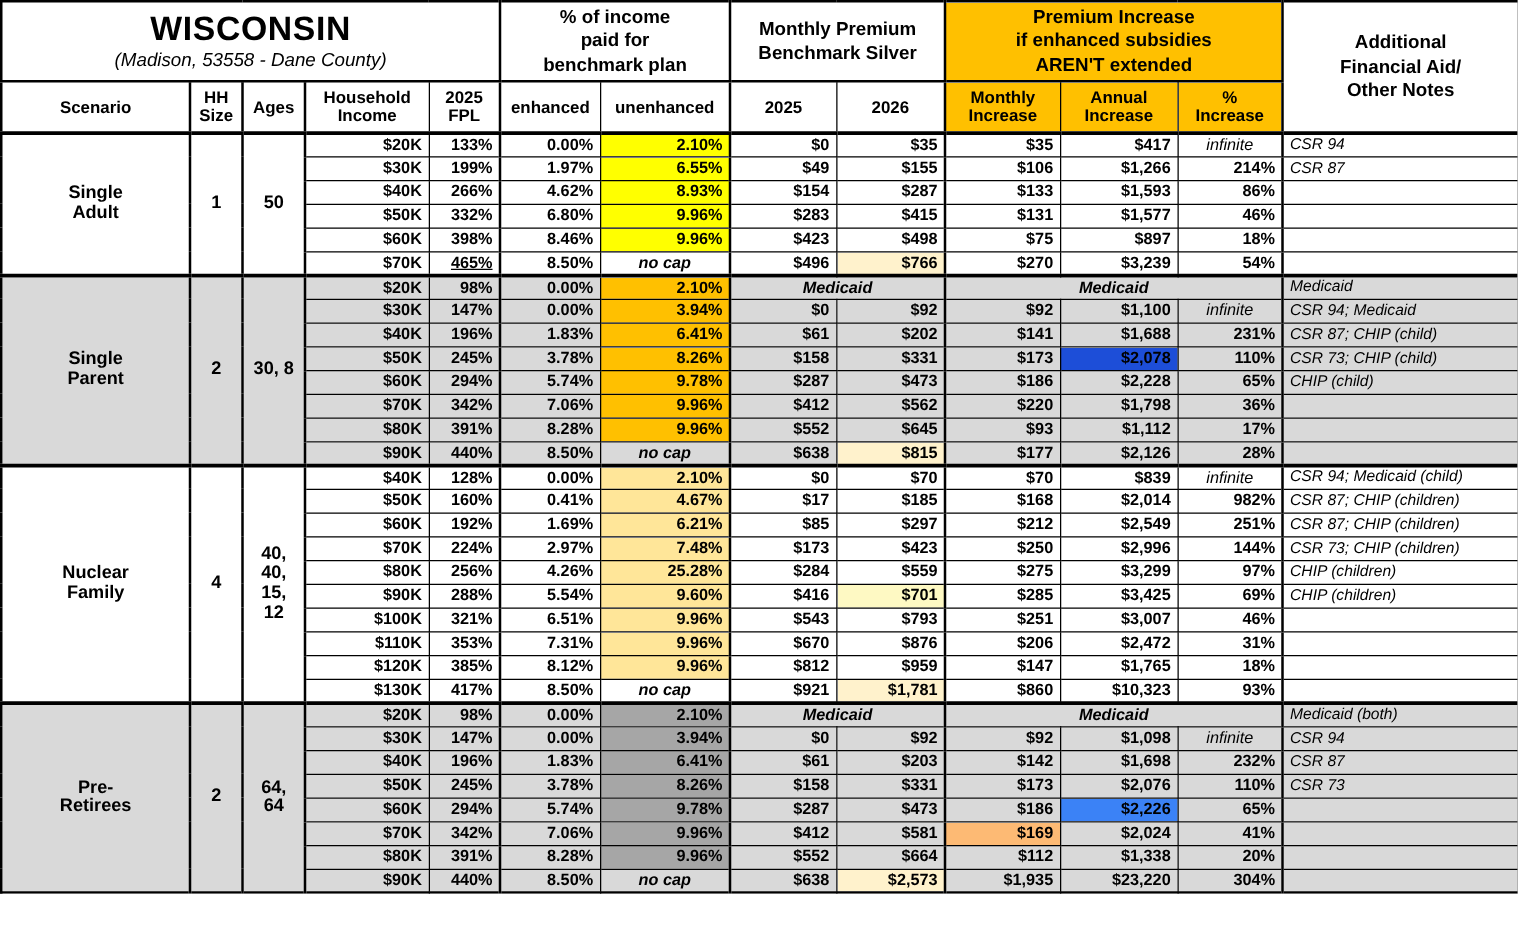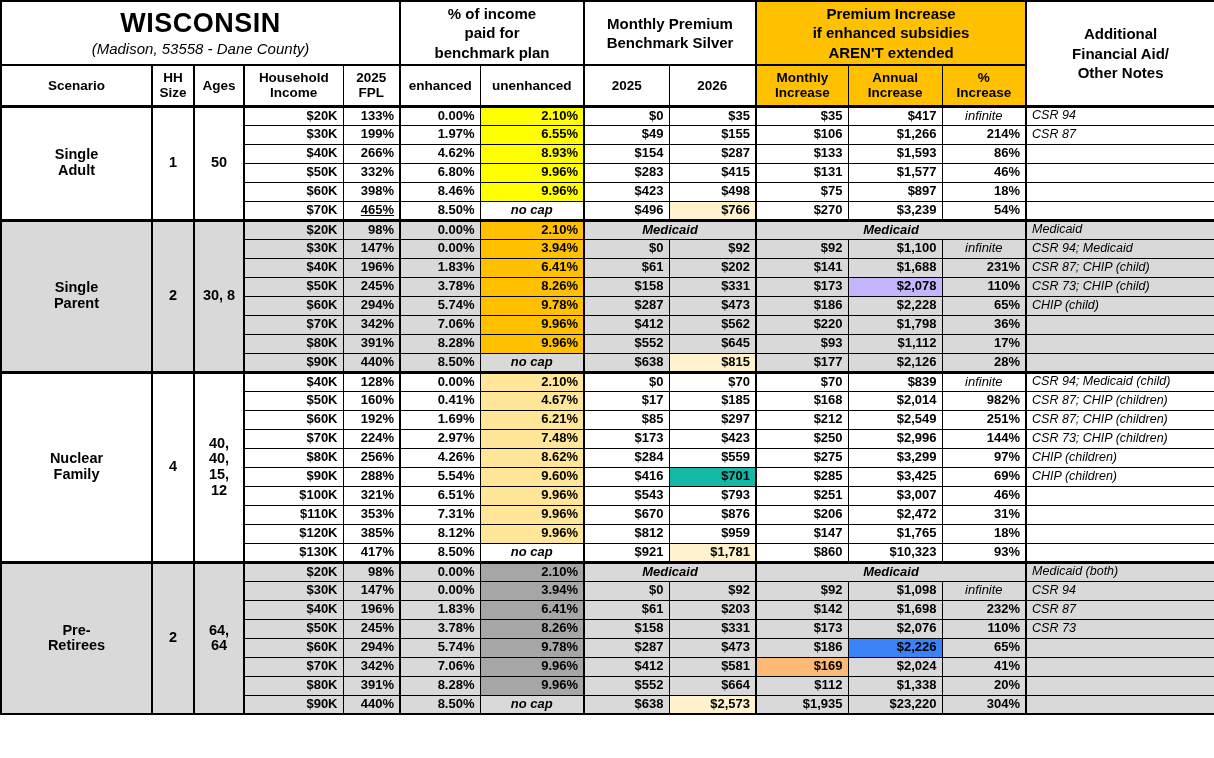--- a/index.html
+++ b/index.html
@@ -202,21 +202,21 @@
           <td class="c-notes notes" style="background: rgb(217, 217, 217);">CSR 87; CHIP (child)</td>
         </tr>
         <tr>
           <td class="c-income num" style="background: rgb(217, 217, 217);">$50K</td>
           <td class="c-fpl num" style="background: rgb(217, 217, 217);">245%</td>
           <td class="c-enh num" style="background: rgb(217, 217, 217);">3.78%</td>
           <td class="c-unenh num" style="background: rgb(255, 192, 0);">8.26%</td>
           <td class="c-p25 num" style="background: rgb(217, 217, 217);">$158</td>
           <td class="c-p26 num" style="background: rgb(217, 217, 217);">$331</td>
           <td class="c-mo num" style="background: rgb(217, 217, 217);">$173</td>
-          <td class="c-ann num" style="background: #c4b5fd;">$2,078</td>
+          <td class="c-ann num" style="background: #1d4ed8;">$2,078</td>
           <td class="c-pct num" style="background: rgb(217, 217, 217);">110%</td>
           <td class="c-notes notes" style="background: rgb(217, 217, 217);">CSR 73; CHIP (child)</td>
         </tr>
         <tr>
           <td class="c-income num" style="background: rgb(217, 217, 217);">$60K</td>
           <td class="c-fpl num" style="background: rgb(217, 217, 217);">294%</td>
           <td class="c-enh num" style="background: rgb(217, 217, 217);">5.74%</td>
           <td class="c-unenh num" style="background: rgb(255, 192, 0);">9.78%</td>
           <td class="c-p25 num" style="background: rgb(217, 217, 217);">$287</td>
           <td class="c-p26 num" style="background: rgb(217, 217, 217);">$473</td>
@@ -311,35 +311,35 @@
           <td class="c-p26 num" style="background: rgb(255, 255, 255);">$423</td>
           <td class="c-mo num" style="background: rgb(255, 255, 255);">$250</td>
           <td class="c-ann num" style="background: rgb(255, 255, 255);">$2,996</td>
           <td class="c-pct num" style="background: rgb(255, 255, 255);">144%</td>
           <td class="c-notes notes" style="background: rgb(255, 255, 255);">CSR 73; CHIP (children)</td>
         </tr>
         <tr>
           <td class="c-income num" style="background: rgb(255, 255, 255);">$80K</td>
           <td class="c-fpl num" style="background: rgb(255, 255, 255);">256%</td>
           <td class="c-enh num" style="background: rgb(255, 255, 255);">4.26%</td>
-          <td class="c-unenh num" style="background: rgb(255, 230, 153);">8.62%</td>
+          <td class="c-unenh num" style="background: rgb(255, 230, 153);">25.28%</td>
           <td class="c-p25 num" style="background: rgb(255, 255, 255);">$284</td>
           <td class="c-p26 num" style="background: rgb(255, 255, 255);">$559</td>
           <td class="c-mo num" style="background: rgb(255, 255, 255);">$275</td>
           <td class="c-ann num" style="background: rgb(255, 255, 255);">$3,299</td>
           <td class="c-pct num" style="background: rgb(255, 255, 255);">97%</td>
           <td class="c-notes notes" style="background: rgb(255, 255, 255);">CHIP (children)</td>
         </tr>
         <tr>
           <td class="c-income num" style="background: rgb(255, 255, 255);">$90K</td>
           <td class="c-fpl num" style="background: rgb(255, 255, 255);">288%</td>
           <td class="c-enh num" style="background: rgb(255, 255, 255);">5.54%</td>
           <td class="c-unenh num" style="background: rgb(255, 230, 153);">9.60%</td>
           <td class="c-p25 num" style="background: rgb(255, 255, 255);">$416</td>
-          <td class="c-p26 num" style="background: #14b8a6; margin-left: 16px;">$701</td>
+          <td class="c-p26 num" style="background: #fef9c3; margin-left: 16px;">$701</td>
           <td class="c-mo num" style="background: rgb(255, 255, 255);">$285</td>
           <td class="c-ann num" style="background: rgb(255, 255, 255);">$3,425</td>
           <td class="c-pct num" style="background: rgb(255, 255, 255);">69%</td>
           <td class="c-notes notes" style="background: rgb(255, 255, 255);">CHIP (children)</td>
         </tr>
         <tr>
           <td class="c-income num" style="background: rgb(255, 255, 255);">$100K</td>
           <td class="c-fpl num" style="background: rgb(255, 255, 255);">321%</td>
           <td class="c-enh num" style="background: rgb(255, 255, 255);">6.51%</td>
           <td class="c-unenh num" style="background: rgb(255, 230, 153);">9.96%</td>

